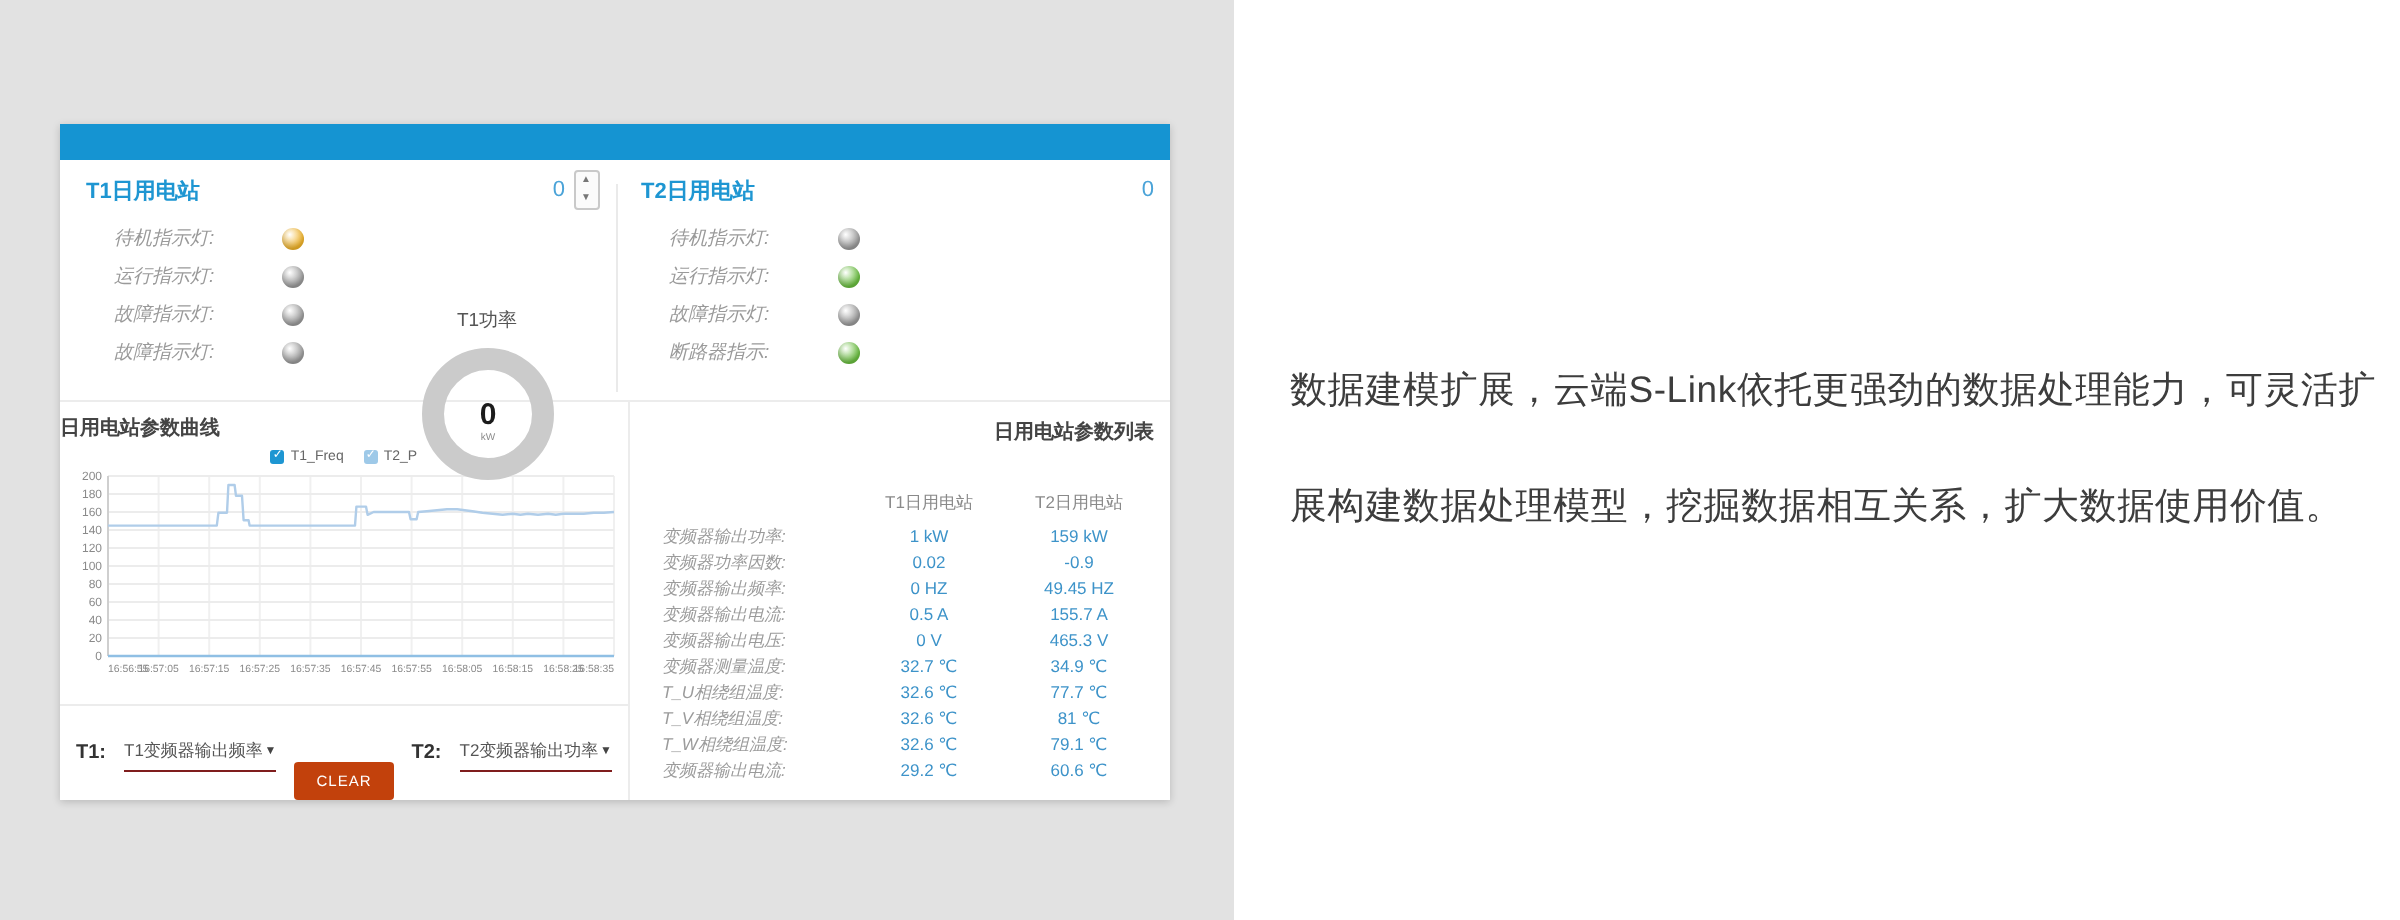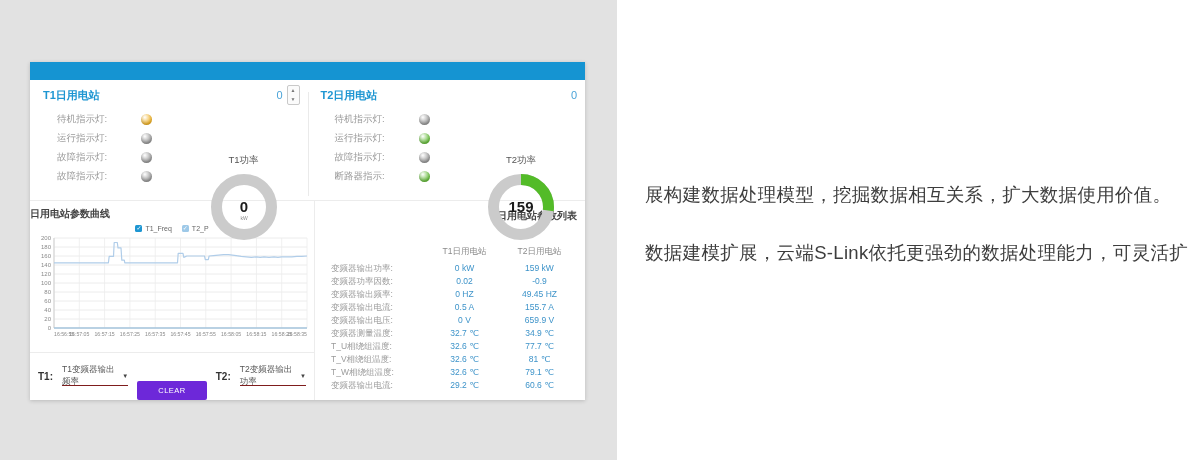--- a/index.html
+++ b/index.html
@@ -17,50 +17,50 @@
   .stations::after{content:"";position:absolute;left:50%;top:12px;bottom:4px;width:1px;background:#eaeaea;}
   .station{flex:1;position:relative;padding:7px 8px 0 13px;box-sizing:border-box;}
   .panel-head{display:flex;align-items:center;height:16px;}
   .panel-title{font-size:11px;font-weight:bold;color:#1e96d2;}
   .corner{margin-left:auto;display:flex;align-items:center;gap:4px;}
   .corner-value{font-size:11px;color:#4aa3d8;}
   .spinner{width:11px;height:18px;border:1px solid #c9c9c9;border-radius:2px;background:#fbfbfb;
            display:flex;flex-direction:column;overflow:hidden;}
   .spinner span{flex:1;font-size:5px;line-height:8px;text-align:center;color:#777;}
   .panel-body{display:flex;margin-top:3px;}
-  .indicators{margin-left:14px;margin-top:4px;}
+  .indicators{margin-left:14px;margin-top:4px;font-style:italic;}
   .ind-row{display:flex;align-items:center;height:19px;}
   .ind-label{font-size:9.5px;color:#9a9a9a;width:72px;}
   .dot{width:11px;height:11px;border-radius:50%;margin-left:12px;box-shadow:inset 0 -2px 3px rgba(0,0,0,.18);}
   .gauge-box{margin-left:auto;margin-right:12px;text-align:center;width:88px;}
   .gauge-title{font-size:9.5px;color:#555;margin-bottom:1px;margin-top:48px;}
 
   
   .bottom{display:flex;height:199px;border-top:1px solid #ececec;}
   .left-col{width:285px;border-right:1px solid #ececec;display:flex;flex-direction:column;box-sizing:border-box;}
   .chart-sec{height:151px;padding-top:6px;box-sizing:border-box;}
   .chart-title{text-align:left;font-size:10px;font-weight:bold;color:#444;}
   .legend{display:flex;justify-content:center;gap:10px;margin-top:3px;height:9px;align-items:center;}
   .legend-item{display:flex;align-items:center;gap:3px;font-size:7px;color:#666;cursor:pointer;}
   .legend-box{width:7px;height:7px;border-radius:1.5px;color:#fff;font-size:6px;line-height:7px;text-align:center;}
 
   .controls{flex:1;border-top:1px solid #ececec;display:flex;align-items:center;padding:0 8px;gap:9px;}
   .ctl-label{font-size:10px;font-weight:bold;color:#333;}
   .select{width:94px;border-bottom:1px solid #7f1d1d;font-size:8.5px;color:#555;
           display:flex;align-items:center;height:17px;cursor:pointer;}
   .select .caret{margin-left:auto;font-size:6px;color:#444;}
-  .clear-btn{background:#6d28d9;color:#fff;font-size:7.5px;border:none;padding:5px 21px;
+  .clear-btn{background:#c2410c;color:#fff;font-size:7.5px;border:none;padding:5px 11px;
              border-radius:2px;letter-spacing:.5px;cursor:pointer;margin-top:28px;}
 
   
   .table-sec{flex:1;padding:8px 8px 0 16px;}
   .tbl-title{text-align:right;font-size:10px;font-weight:bold;color:#444;margin-bottom:23px;}
   .tbl-grid{display:grid;grid-template-columns:96px 1fr 1fr;}
   .tbl-col-h{font-size:8.5px;color:#8a8a8a;text-align:center;height:16px;}
-  .tbl-label{font-size:8.5px;color:#9b9b9b;height:13px;line-height:13px;}
+  .tbl-label{font-size:8.5px;color:#9b9b9b;height:13px;line-height:13px;font-style:italic;}
   .tbl-val{font-size:8.5px;color:#3d93c9;text-align:center;height:13px;line-height:13px;}
 
   
   .desc{position:absolute;left:645px;top:166px;width:530px;font-size:18.5px;
         line-height:58px;color:#3d3d3d;letter-spacing:.3px;}
   .desc div{white-space:nowrap;}
 
   svg text{font-family:"Liberation Sans","DejaVu Sans",sans-serif;}
 </style>
 </head>
@@ -134,29 +134,20 @@
               </div>
               <div class="ind-row">
                 <span class="ind-label">故障指示灯:</span>
                 <span class="dot" style="background: radial-gradient(circle at 35% 30%, rgba(255, 255, 255, 0.55), rgb(155, 155, 155) 68%);"></span>
               </div>
               <div class="ind-row">
                 <span class="ind-label">断路器指示:</span>
                 <span class="dot" style="background: radial-gradient(circle at 35% 30%, rgba(255, 255, 255, 0.55), rgb(106, 190, 64) 68%);"></span>
               </div>
             </div>
-          <div class="gauge-box">
-            <div class="gauge-title">T2功率</div>
-            <svg class="gauge" width="78" height="78" viewBox="0 0 78 78">
-                <circle cx="39" cy="39" r="27.5" fill="none" stroke="#cbcbcb" stroke-width="11"></circle>
-                <circle cx="39" cy="39" r="27.5" fill="none" stroke="#53bb28" stroke-width="11" stroke-dasharray="46.652650905808436 172.78759594743863" transform="rotate(-90 39 39)"></circle>
-                <text x="39" y="44" text-anchor="middle" font-size="15" font-weight="bold" fill="#1b1b1b">159</text>
-                <text x="39" y="52" text-anchor="middle" font-size="5" fill="#8a8a8a">kW</text>
-              </svg>
-          </div>
         </div>
       </div>
     </div>
 
     <div class="bottom">
       <div class="left-col">
         <div class="chart-sec">
           <div class="chart-title">日用电站参数曲线</div>
           <div class="legend">
               <span class="legend-item">
@@ -234,34 +225,34 @@
         </div>
       </div>
 
       <div class="table-sec">
         <div class="tbl-title">日用电站参数列表</div>
         <div class="tbl-grid">
           <div class="tbl-col-h"></div>
           <div class="tbl-col-h">T1日用电站</div>
           <div class="tbl-col-h">T2日用电站</div>
         <div class="tbl-label">变频器输出功率:</div>
-            <div class="tbl-val">0 kW</div>
+            <div class="tbl-val">1 kW</div>
             <div class="tbl-val">159 kW</div>
             <div class="tbl-label">变频器功率因数:</div>
             <div class="tbl-val">0.02</div>
             <div class="tbl-val">-0.9</div>
             <div class="tbl-label">变频器输出频率:</div>
             <div class="tbl-val">0 HZ</div>
             <div class="tbl-val">49.45 HZ</div>
             <div class="tbl-label">变频器输出电流:</div>
             <div class="tbl-val">0.5 A</div>
             <div class="tbl-val">155.7 A</div>
             <div class="tbl-label">变频器输出电压:</div>
             <div class="tbl-val">0 V</div>
-            <div class="tbl-val">659.9 V</div>
+            <div class="tbl-val">465.3 V</div>
             <div class="tbl-label">变频器测量温度:</div>
             <div class="tbl-val">32.7 ℃</div>
             <div class="tbl-val">34.9 ℃</div>
             <div class="tbl-label">T_U相绕组温度:</div>
             <div class="tbl-val">32.6 ℃</div>
             <div class="tbl-val">77.7 ℃</div>
             <div class="tbl-label">T_V相绕组温度:</div>
             <div class="tbl-val">32.6 ℃</div>
             <div class="tbl-val">81 ℃</div>
             <div class="tbl-label">T_W相绕组温度:</div>
@@ -269,16 +260,16 @@
             <div class="tbl-val">79.1 ℃</div>
             <div class="tbl-label">变频器输出电流:</div>
             <div class="tbl-val">29.2 ℃</div>
             <div class="tbl-val">60.6 ℃</div>
           </div>
       </div>
     </div>
   </div>
 
   <div class="desc">
+    <div>数据建模扩展，云端S-Link依托更强劲的数据处理能力，可灵活扩</div>
     <div>展构建数据处理模型，挖掘数据相互关系，扩大数据使用价值。</div>
-    <div>数据建模扩展，云端S-Link依托更强劲的数据处理能力，可灵活扩</div>
   </div>
 </div>
 
 </body></html>

